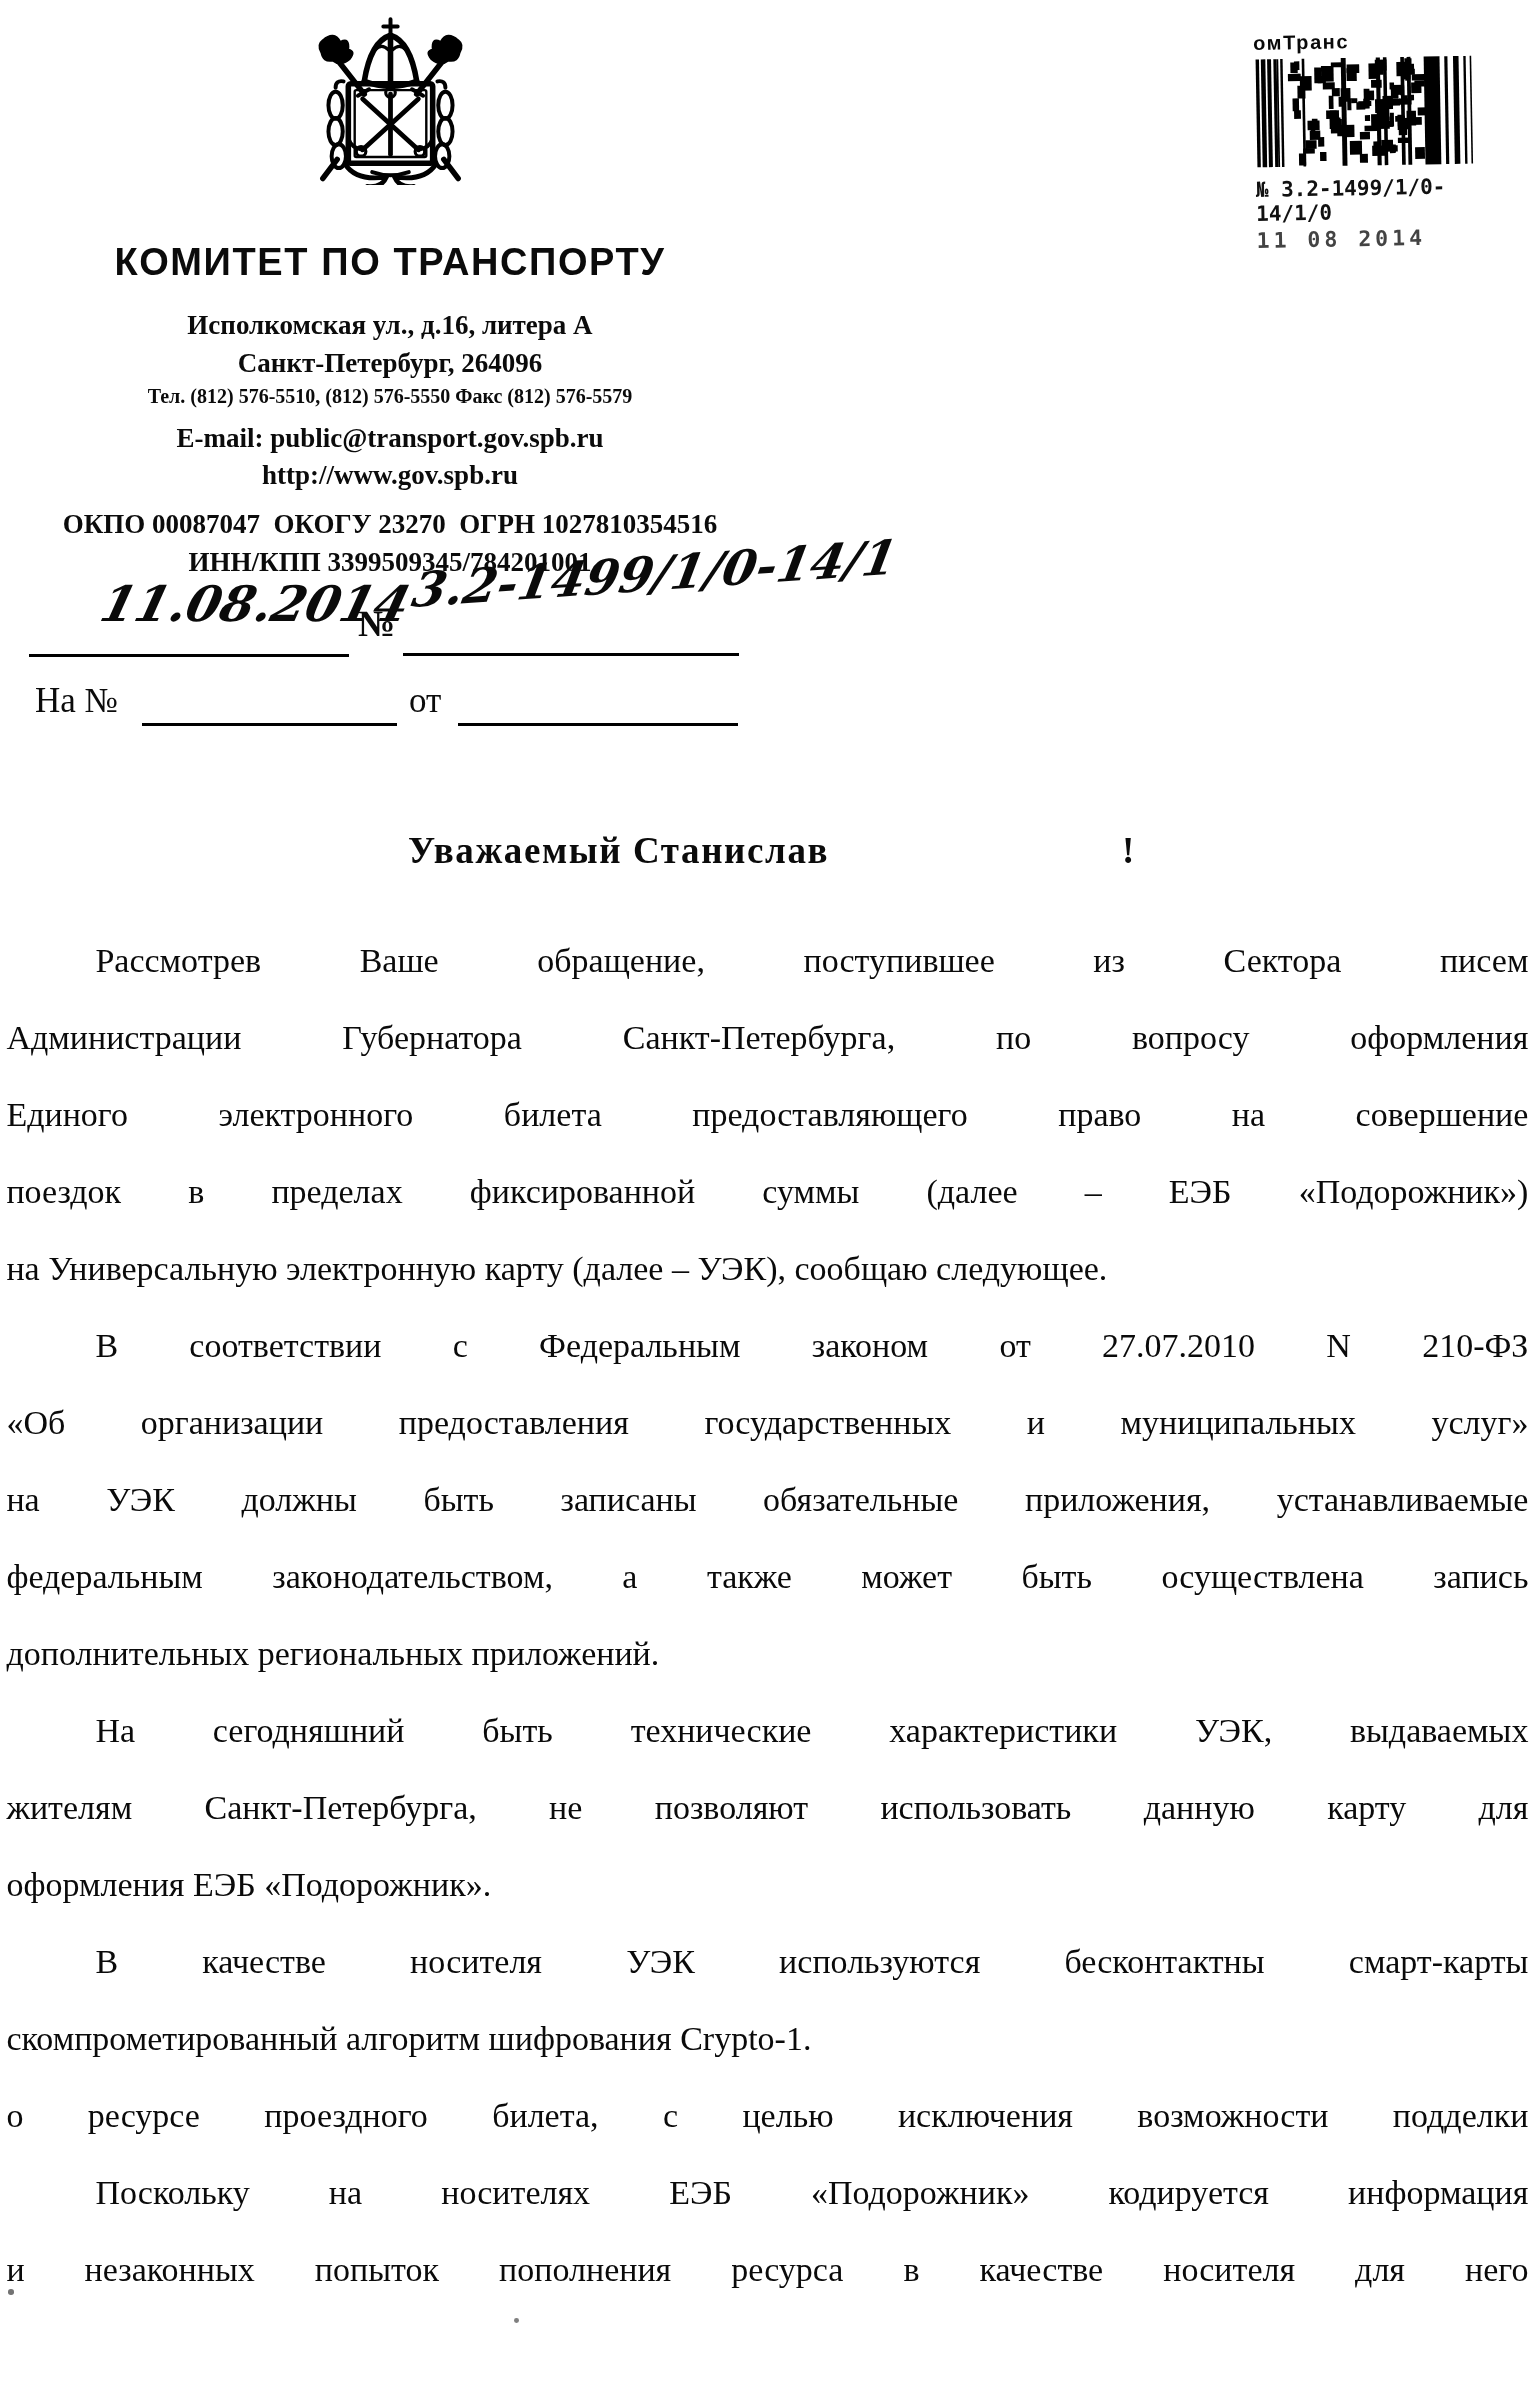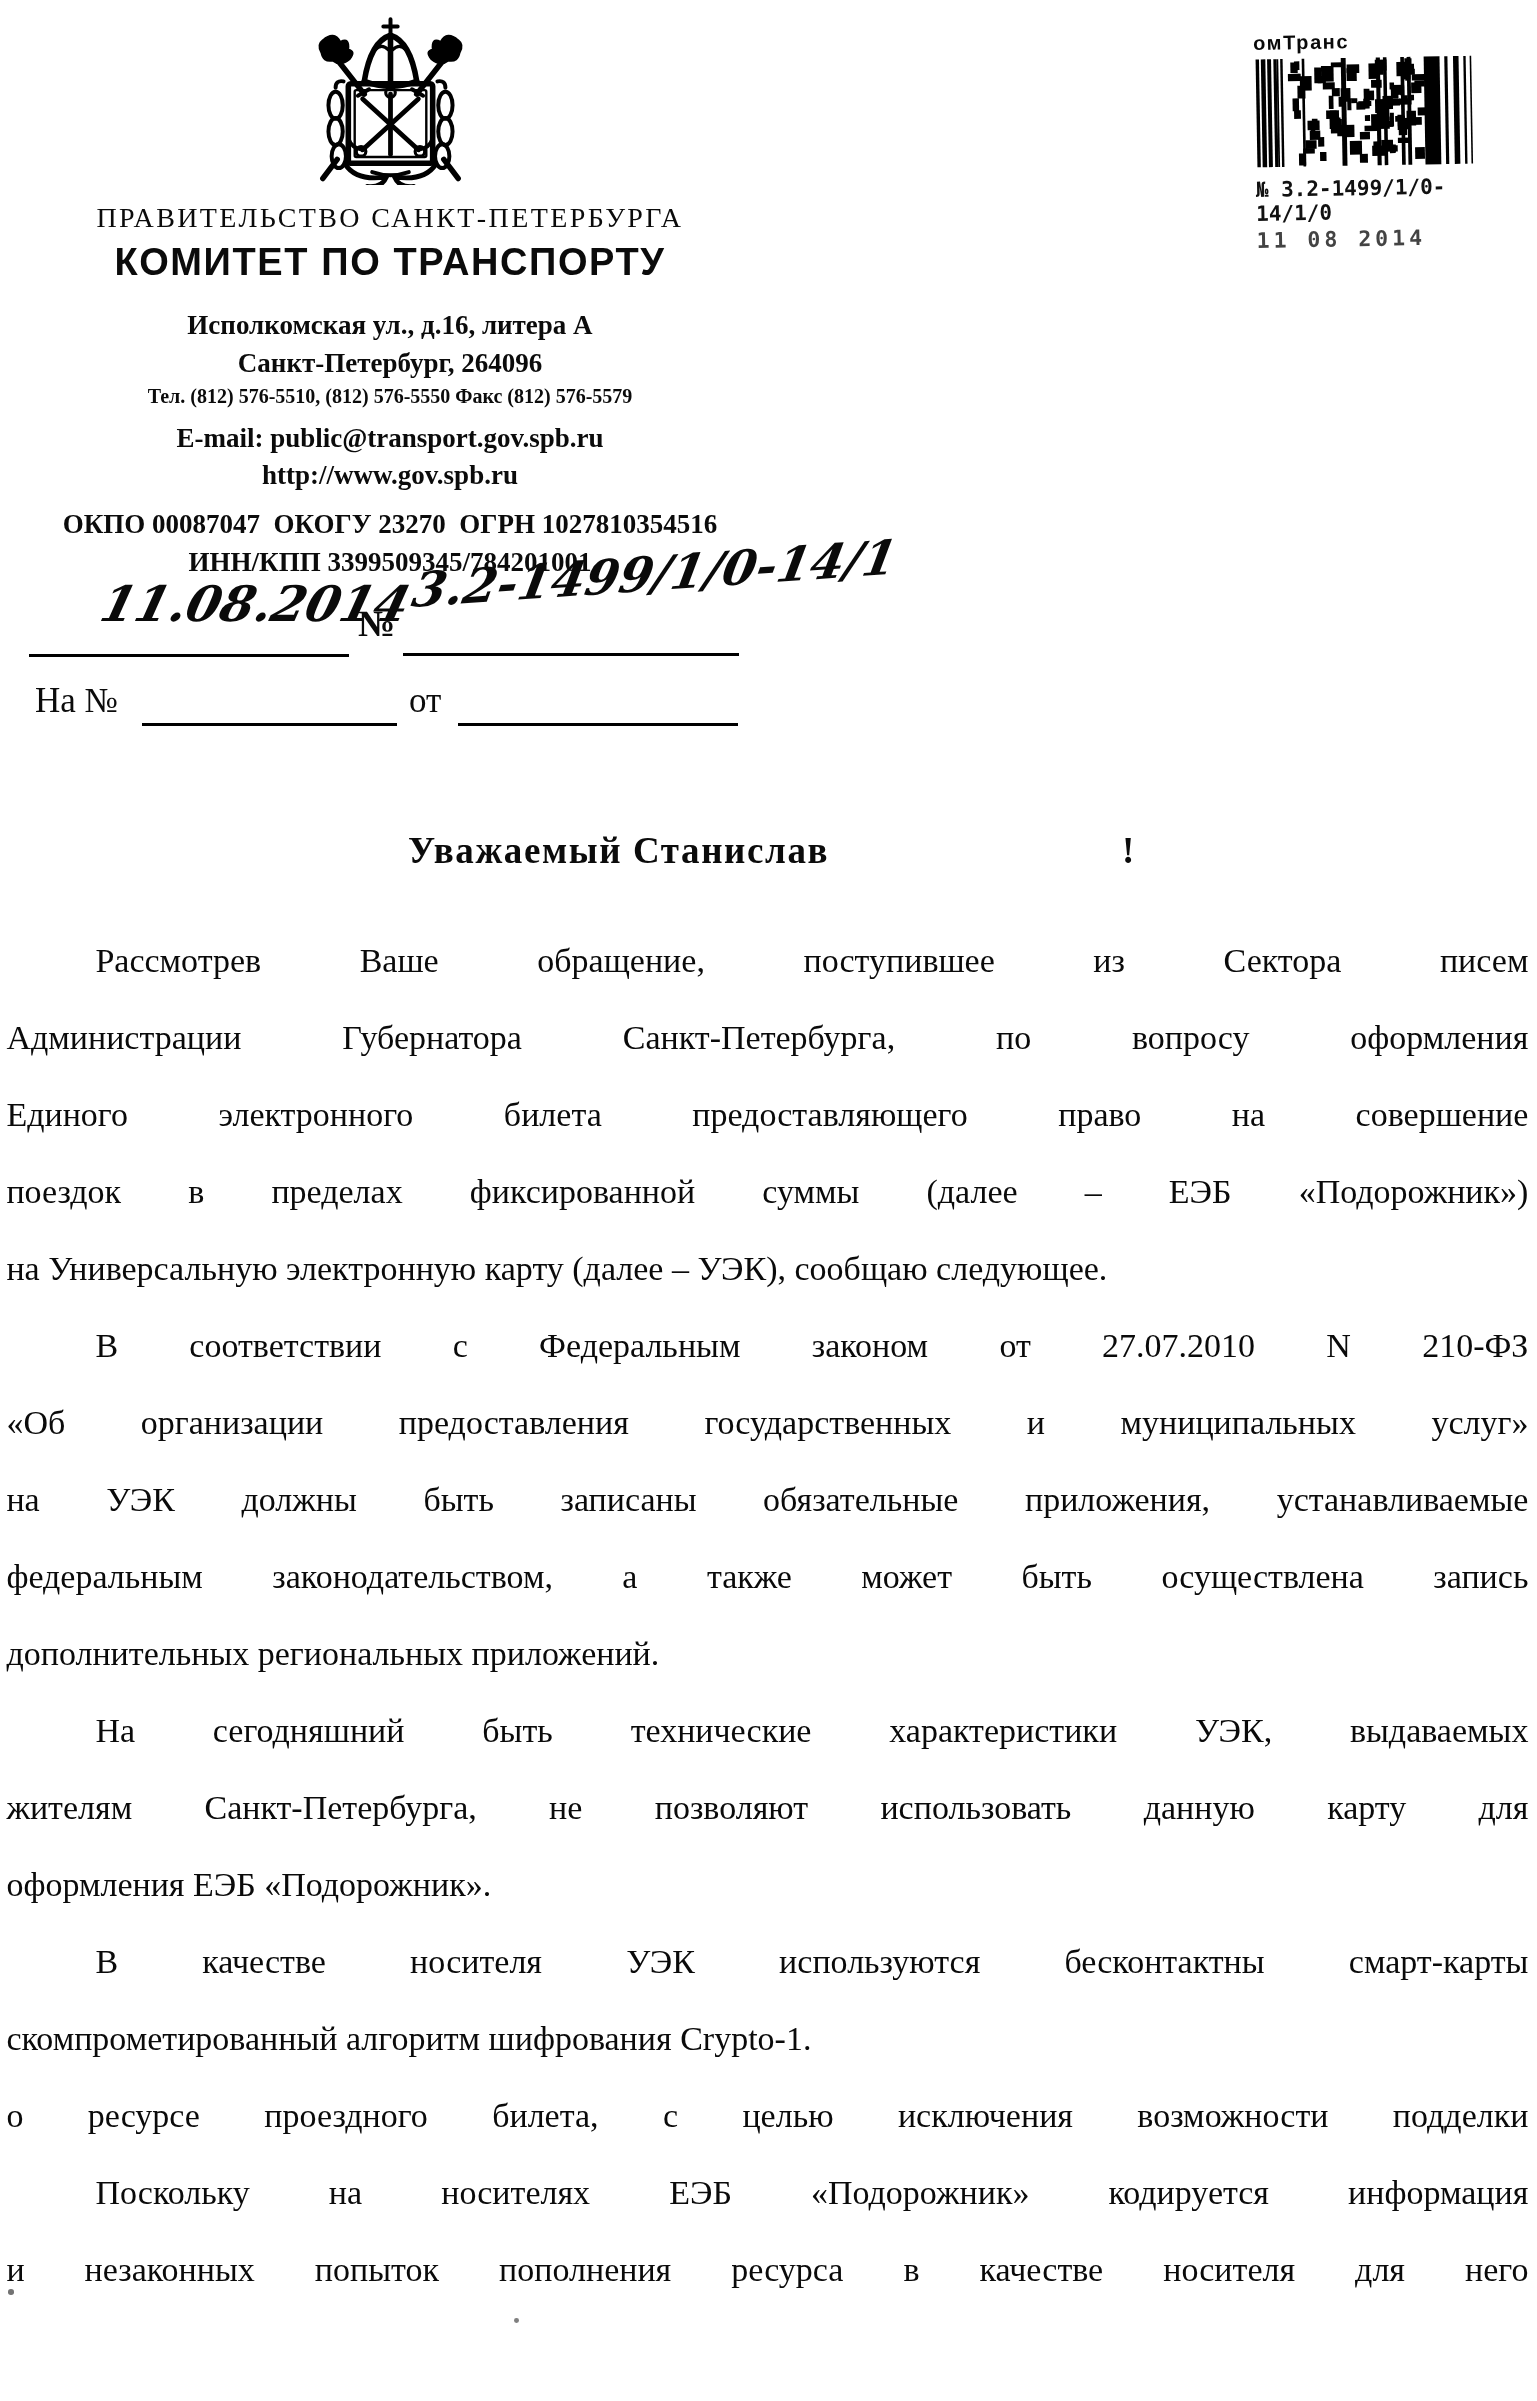--- a/index.html
+++ b/index.html
@@ -107,21 +107,20 @@
         <path d="M46,100 q0,-10 10,-8"></path>
         <path d="M184,100 q0,-10 -10,-8"></path>
       </g>
 
       <path d="M58,196 q14,22 52,16 q-6,14 -24,12" stroke-width="6"></path>
       <path d="M172,196 q-14,22 -52,16 q6,14 24,12" stroke-width="6"></path>
       <path d="M92,206 q23,8 46,0" stroke-width="5"></path>
     </g>
   </svg>
 
-  <div class="lh gov">ПРАВИТЕЛЬСТВО САНКТ-ПЕТЕРБУРГА</div>
   <div class="lh comm">КОМИТЕТ ПО ТРАНСПОРТУ</div>
   <div class="lh addr1">Исполкомская ул., д.16, литера А</div>
   <div class="lh addr2">Санкт-Петербург, 264096</div>
   <div class="lh phone">Тел. (812) 576-5510, (812) 576-5550 Факс (812) 576-5579</div>
   <div class="lh email">E-mail: public@transport.gov.spb.ru</div>
   <div class="lh www">http://www.gov.spb.ru</div>
   <div class="lh okpo">ОКПО 00087047  ОКОГУ 23270  ОГРН 1027810354516</div>
   <div class="lh inn">ИНН/КПП 3399509345/784201001</div>
 
   <div class="stamp">

